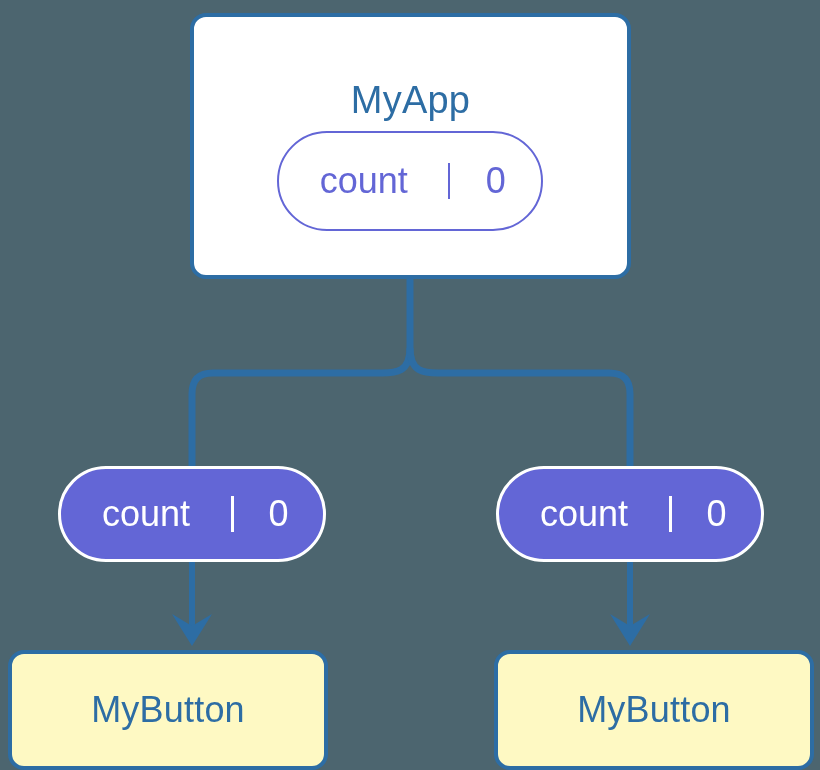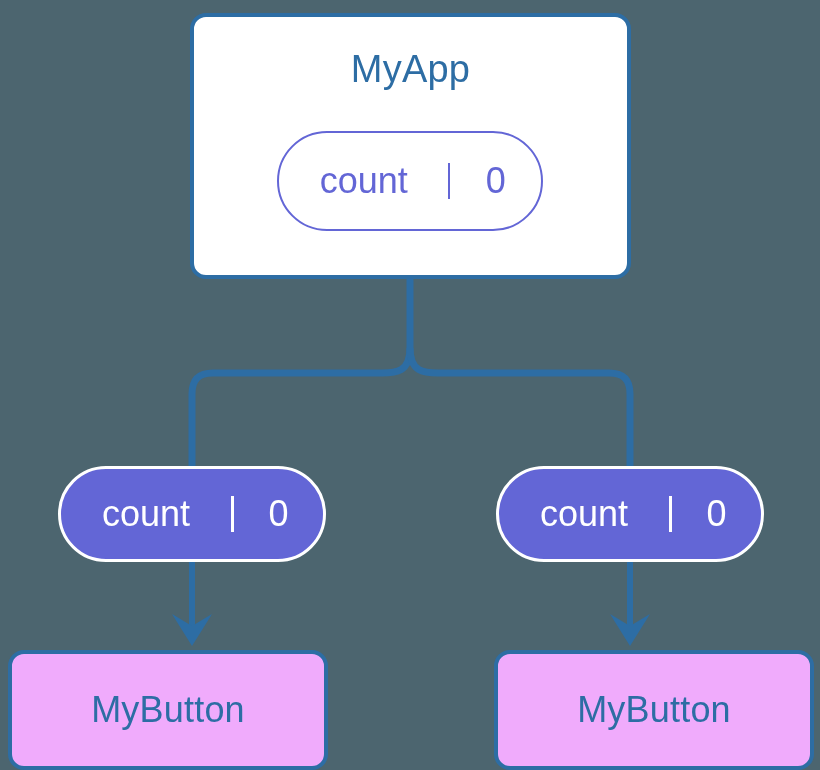--- a/index.html
+++ b/index.html
@@ -36,21 +36,21 @@
     display: flex;
     flex-direction: column;
     align-items: center;
   }
   #app-card {
     left: 190px;
     top: 13px;
     width: 441px;
     height: 266px;
     justify-content: flex-start;
-    padding-top: 33px;
+    padding-top: 64px;
   }
   .component-title {
     color: #2d6da4;
     font-size: 38px;
     line-height: 1;
     letter-spacing: 0.2px;
     white-space: nowrap;
   }
 
   
@@ -115,21 +115,21 @@
   #pill-right { left: 496px; }
   .state-pill.filled .pill-key { width: 174px; }
   .state-pill.filled .pill-val { width: 94px; }
 
   
   .leaf-card {
     position: absolute;
     top: 650px;
     width: 320px;
     height: 120px;
-    background: #f0abfc;
+    background: #fef9c3;
     border: 4px solid #2d6da4;
     border-radius: 16px;
     box-sizing: border-box;
     display: flex;
     align-items: center;
     justify-content: center;
   }
   #button-card-left  { left: 8px; }
   #button-card-right { left: 494px; }
   .leaf-card .component-title { font-size: 36px; }

